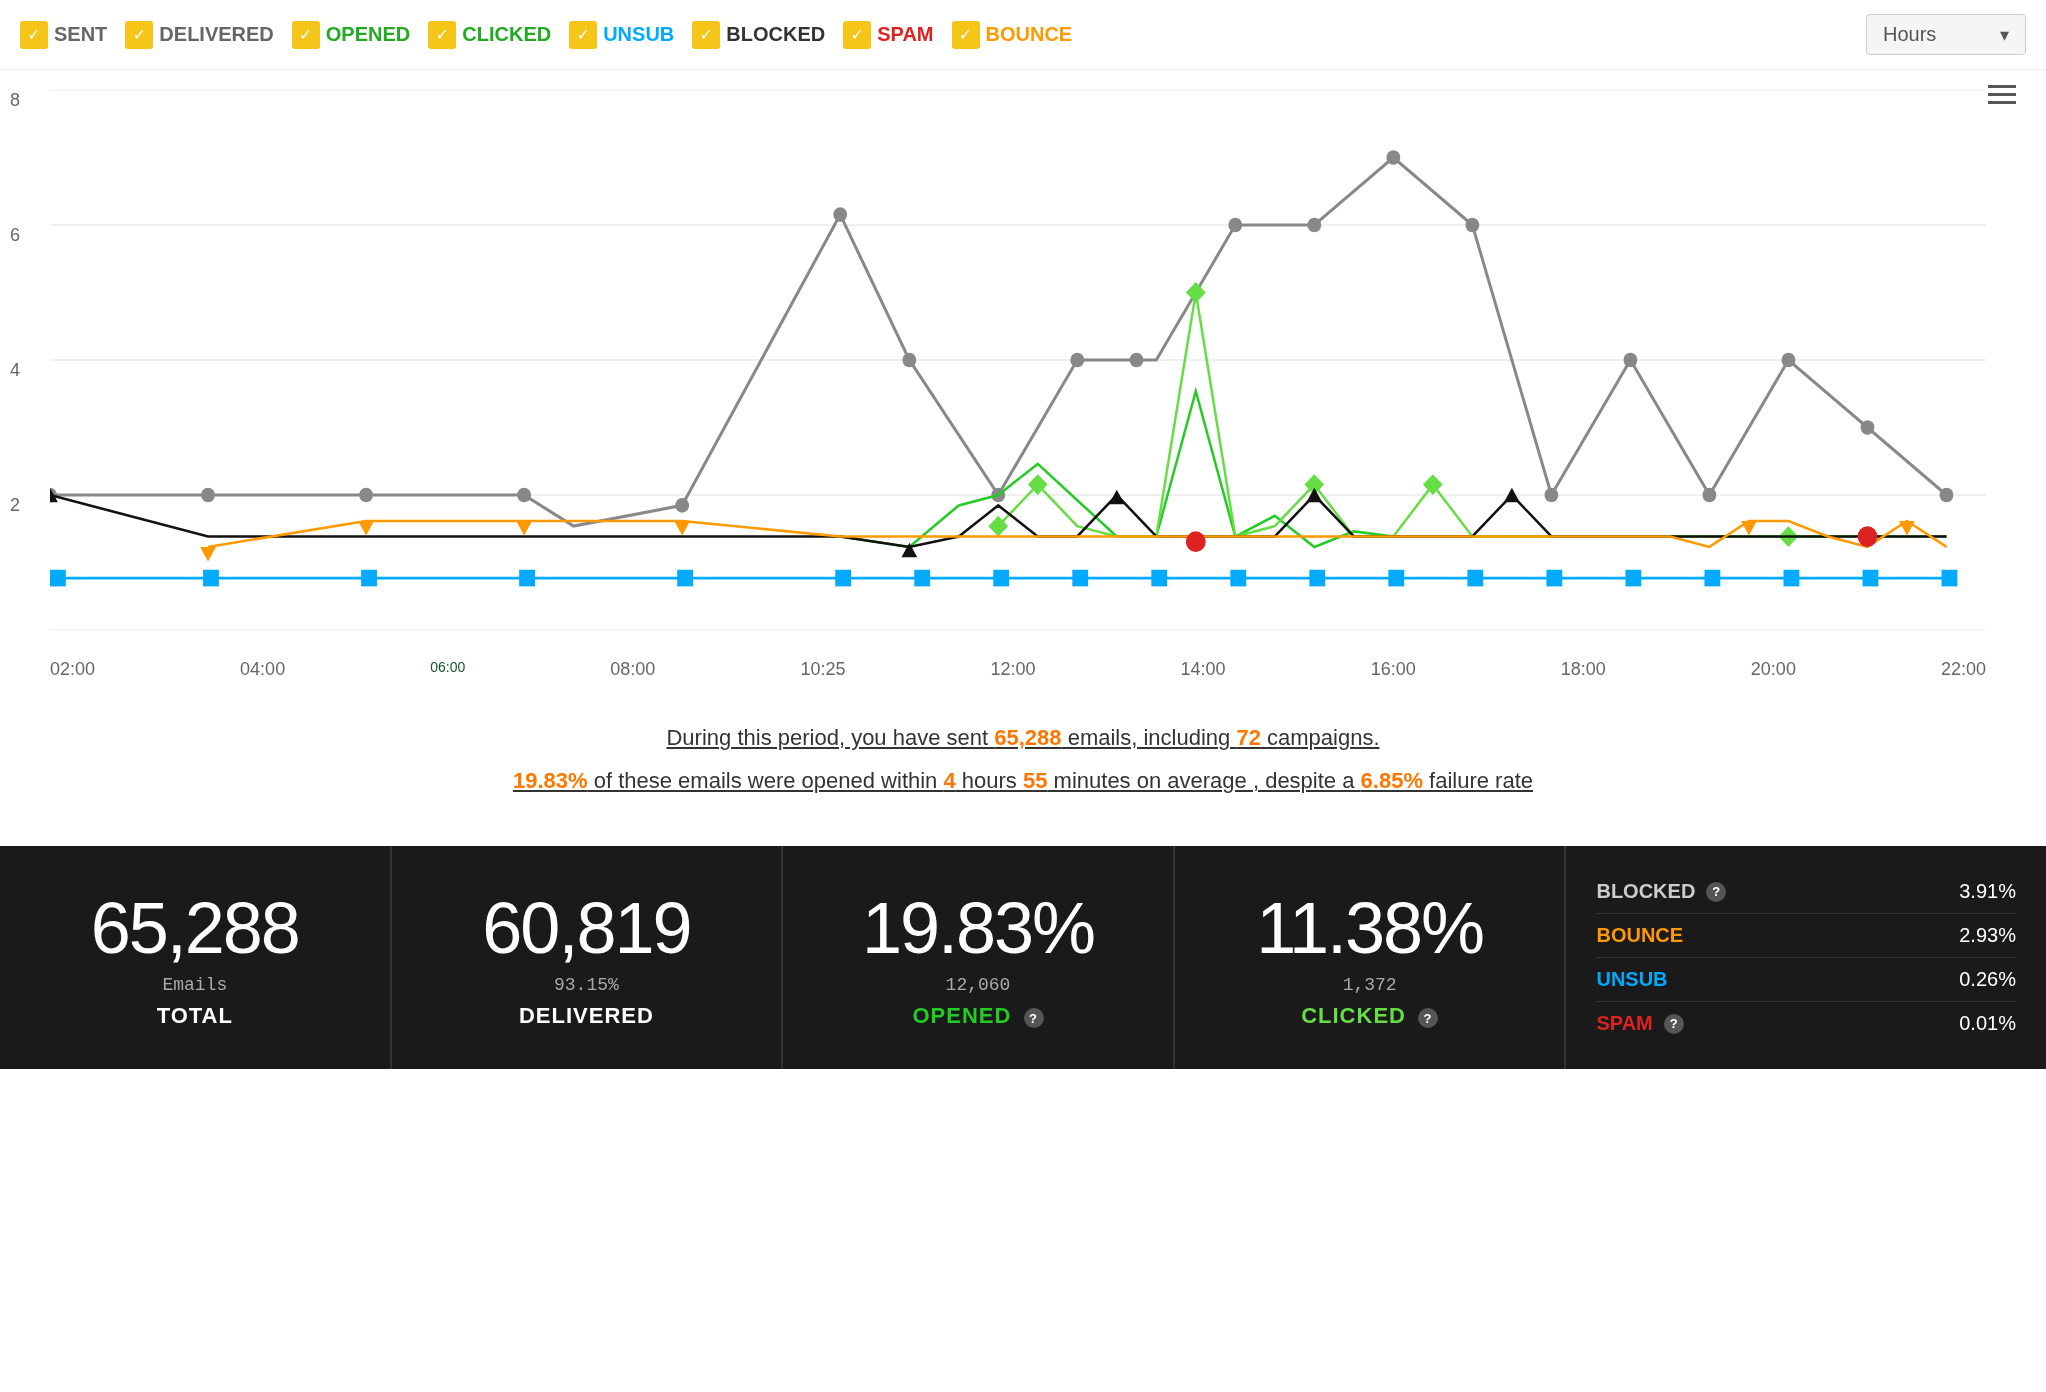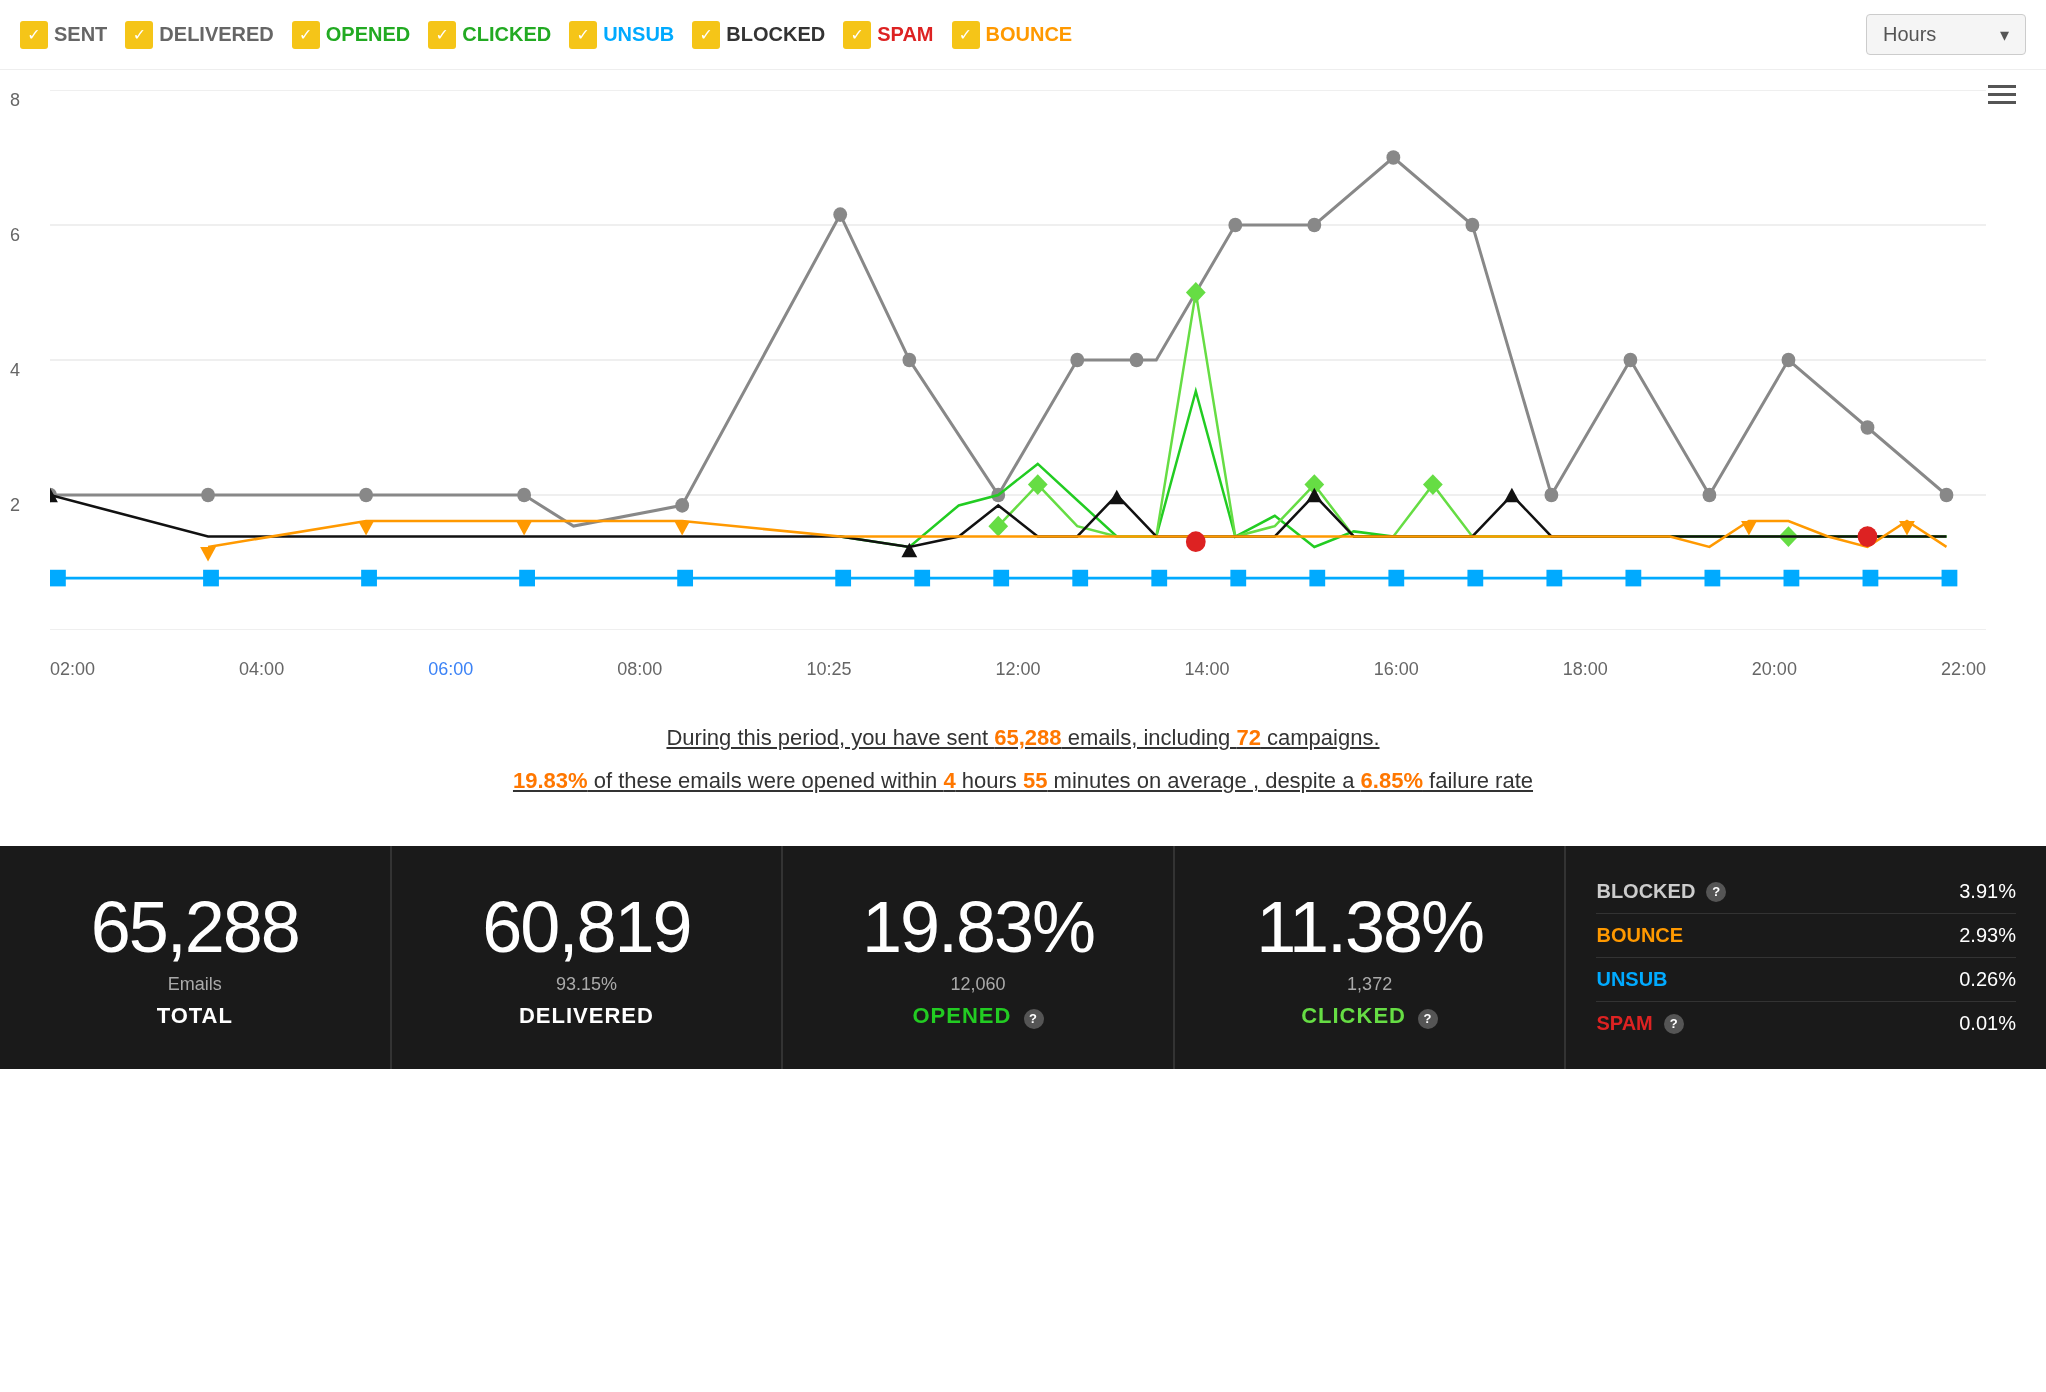--- a/index.html
+++ b/index.html
@@ -62,21 +62,21 @@
     }
     .stat-card {
       flex: 1; background: #1a1a1a; color: white;
       display: flex; flex-direction: column; align-items: center;
       justify-content: center; padding: 40px 20px; min-height: 200px;
       border-right: 2px solid #333;
     }
     .stat-card:last-child { border-right: none; }
     .stat-card.last-card { background: #1a1a1a; flex: 1.2; padding: 24px 30px; align-items: flex-start; justify-content: center; }
     .stat-number { font-size: 72px; font-weight: 300; letter-spacing: -2px; margin-bottom: 6px; }
-    .stat-sub { font-size: 18px; color: #aaa; margin-bottom: 8px; }
+    .stat-sub { font-size: 18px; color: #aaa; margin-bottom: 8px; font-family: Liberation Mono, monospace; }
     .stat-label { font-size: 22px; font-weight: bold; letter-spacing: 1px; }
     .stat-label.green { color: #22cc22; }
     .stat-label.light-green { color: #66dd44; }
     .stat-label.white { color: white; }
 
     .question-icon {
       display: inline-flex; align-items: center; justify-content: center;
       width: 20px; height: 20px; border-radius: 50%; background: #555;
       color: white; font-size: 13px; margin-left: 5px; cursor: pointer;
     }
@@ -239,21 +239,21 @@
     <rect x="1595" y="462" width="16" height="16" fill="#00aaff"></rect>
     <rect x="1675" y="462" width="16" height="16" fill="#00aaff"></rect>
     <rect x="1755" y="462" width="16" height="16" fill="#00aaff"></rect>
     <rect x="1835" y="462" width="16" height="16" fill="#00aaff"></rect>
     <rect x="1915" y="462" width="16" height="16" fill="#00aaff"></rect>
   </svg>
 
   <div style="position:absolute;bottom:10px;left:50px;width:calc(100% - 110px);display:flex;justify-content:space-between;gap:41px;">
     <span style="font-size:18px;color:#666;">02:00</span>
     <span style="font-size:18px;color:#666;">04:00</span>
-    <span style="font-size:18px;color:#3b82f6;">06:00</span>
+    <span style="font-size:14px;color:#14532d;">06:00</span>
     <span style="font-size:18px;color:#666;">08:00</span>
     <span style="font-size:18px;color:#666;">10:25</span>
     <span style="font-size:18px;color:#666;">12:00</span>
     <span style="font-size:18px;color:#666;">14:00</span>
     <span style="font-size:18px;color:#666;">16:00</span>
     <span style="font-size:18px;color:#666;">18:00</span>
     <span style="font-size:18px;color:#666;">20:00</span>
     <span style="font-size:18px;color:#666;">22:00</span>
   </div>
 </div>

